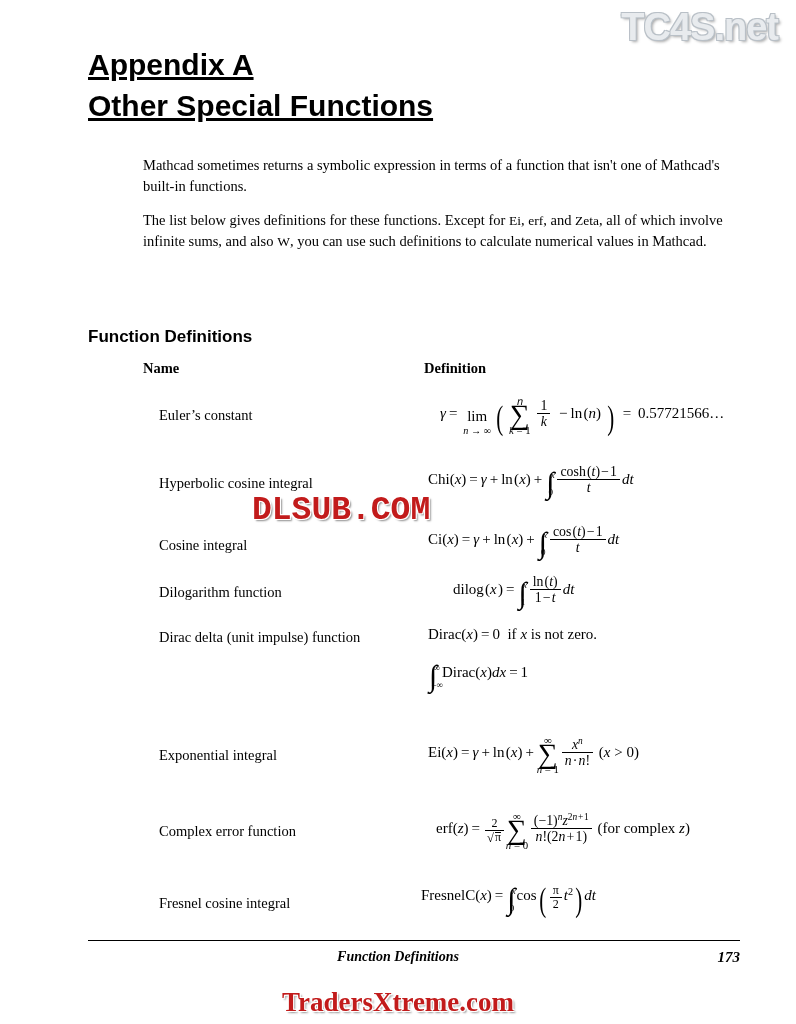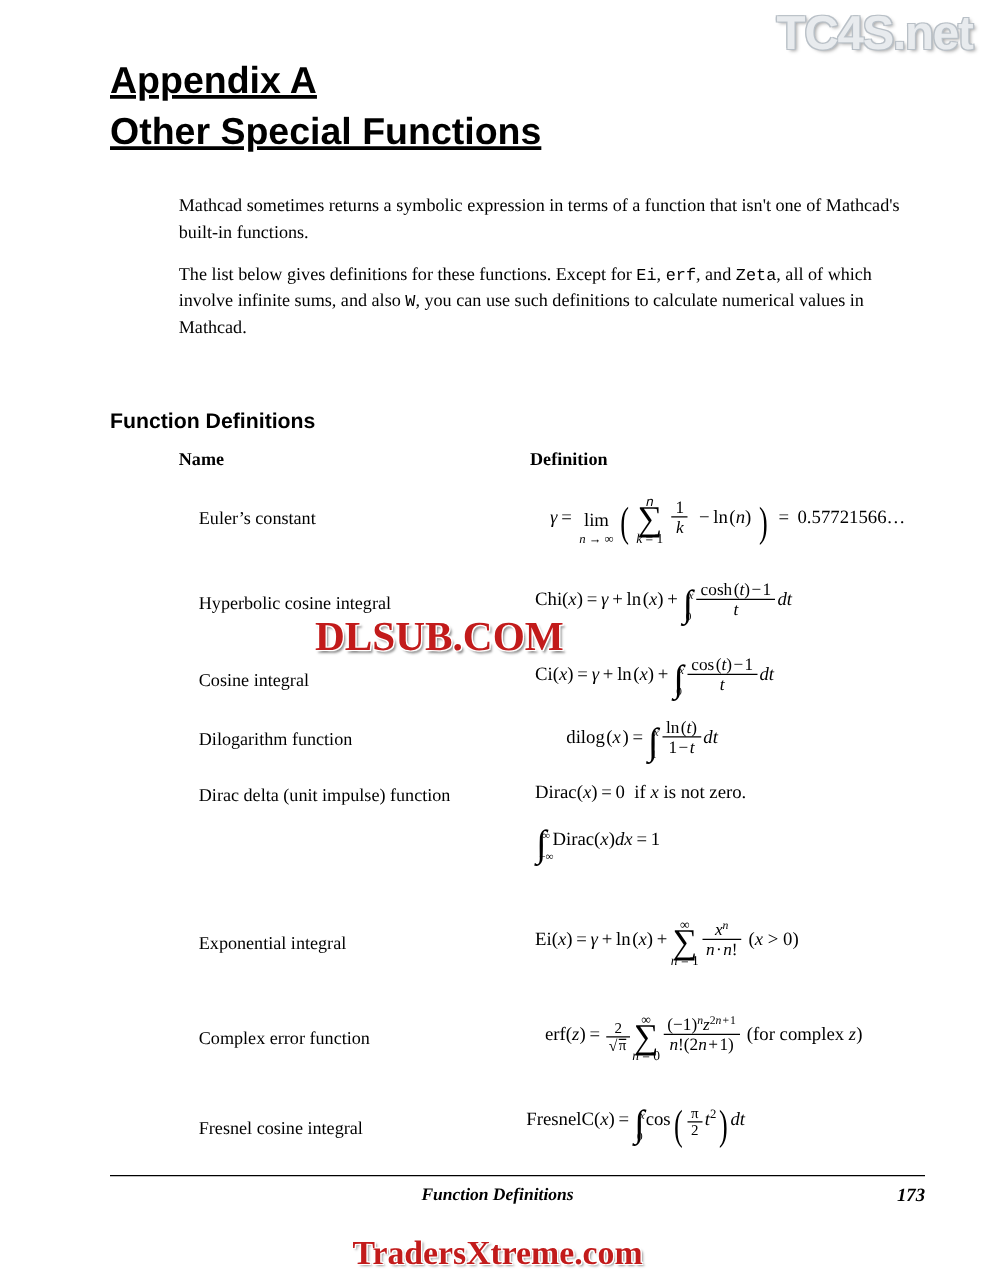--- a/index.html
+++ b/index.html
@@ -30,21 +30,21 @@
        1px -1px 0 #b9c0c7,
       -1px  1px 0 #b9c0c7,
        1px  1px 0 #b9c0c7,
        2px  2px 3px rgba(0,0,0,0.35);
     letter-spacing: -1px;
   }
   .wm-mid {
     position: absolute;
     top: 492px;
     left: 252px;
-    font-family: Liberation Serif, serif;
+    font-family: Liberation Mono, monospace;
     font-weight: bold;
     font-size: 33px;
     color: #c21b1b;
     text-shadow:
       -1px -1px 0 #ffffff,
        1px -1px 0 #ffffff,
       -1px  1px 0 #ffffff,
        1px  1px 0 #ffffff,
        2px  2px 2px rgba(0,0,0,0.45);
     letter-spacing: 0px;
@@ -89,21 +89,21 @@
 
   .intro {
     position: absolute;
     left: 143px;
     top: 155px;
     width: 595px;
     font-size: 14.5px;
     line-height: 1.42;
   }
   .intro p { margin: 0 0 14px 0; }
-  .sf { font-family: Liberation Mono, monospace; font-size: 13.5px; }
+  .sf { font-family: Liberation Serif, serif; font-size: 13.5px; }
 
   .section-head {
     position: absolute;
     left: 88px;
     top: 327px;
     font-family: "Liberation Sans", sans-serif;
     font-weight: bold;
     font-size: 17px;
   }
 

